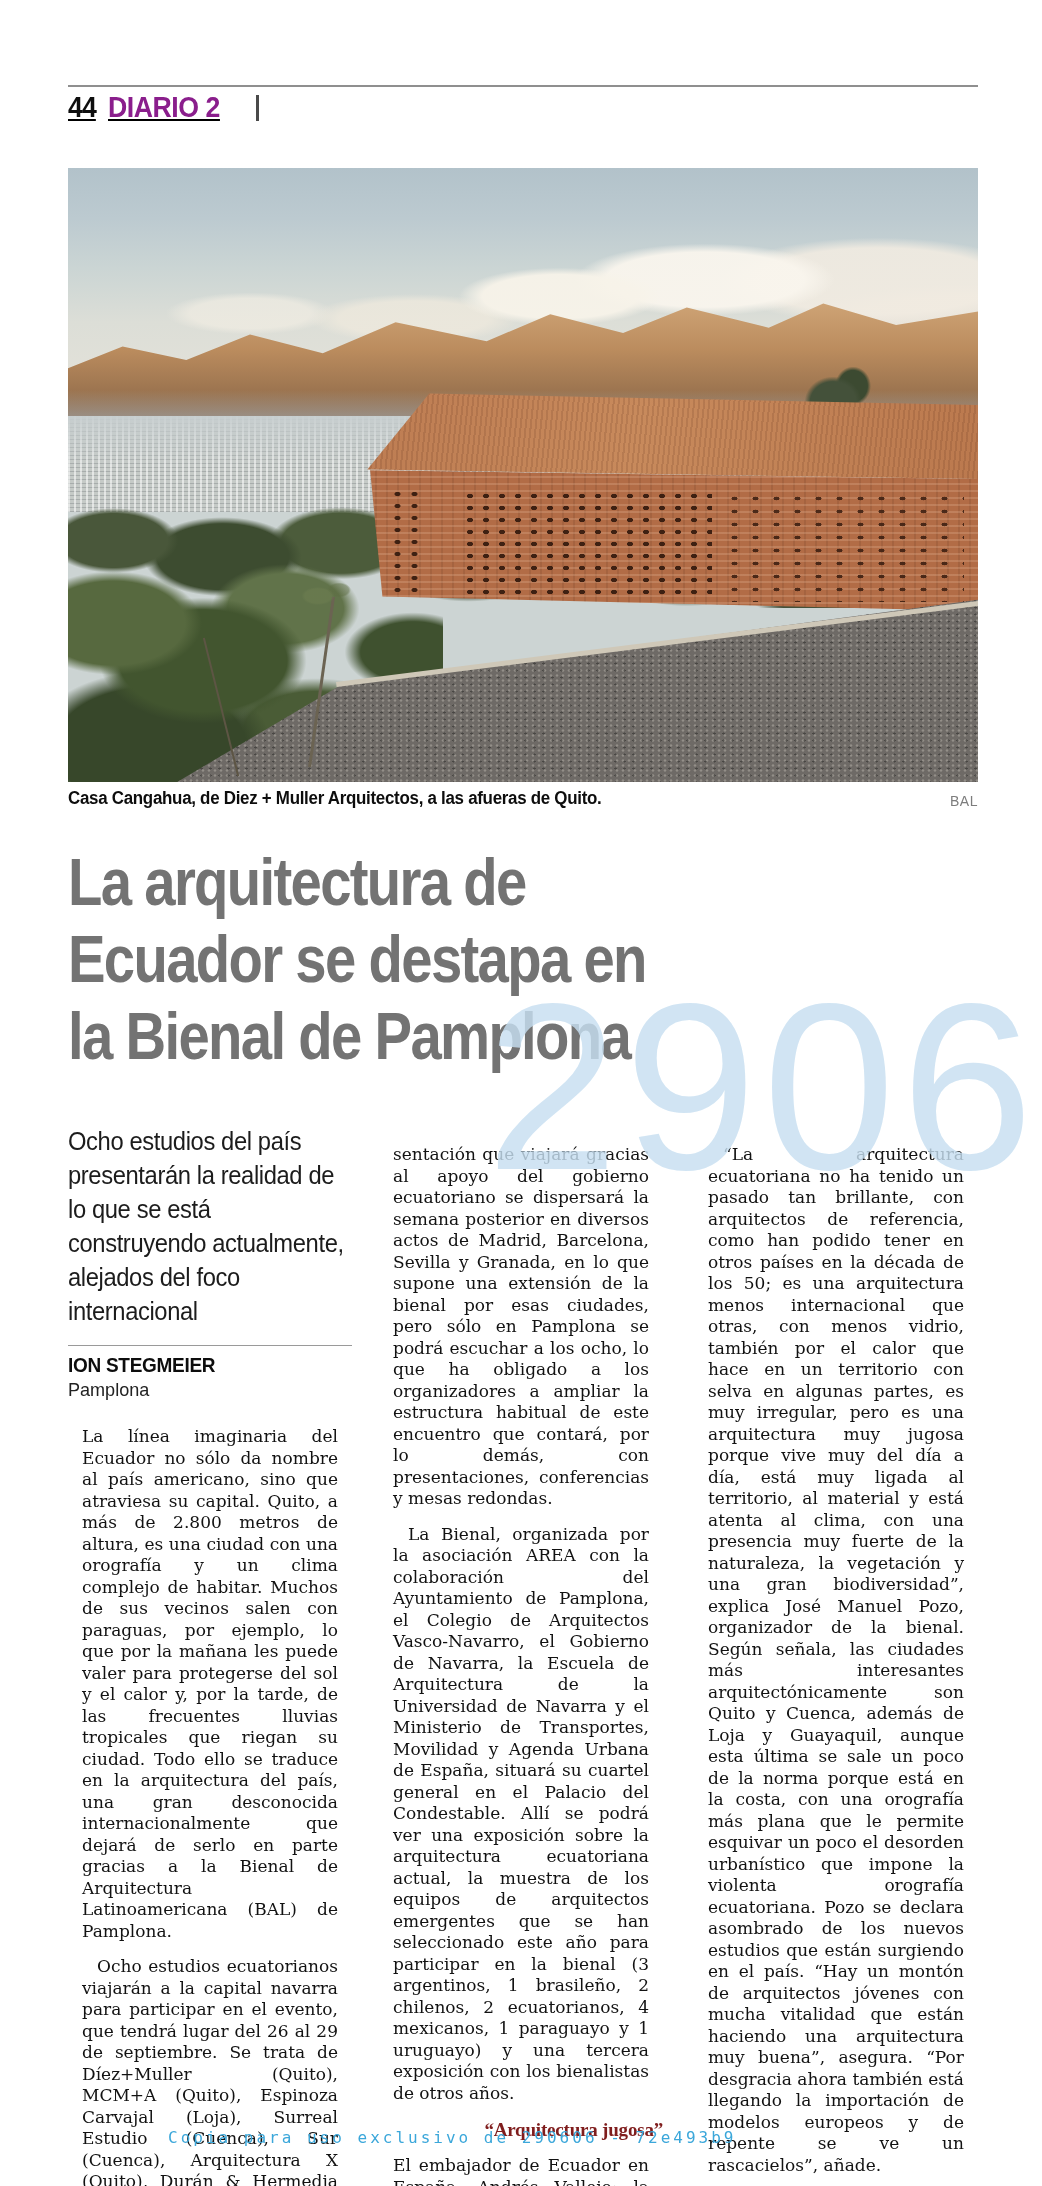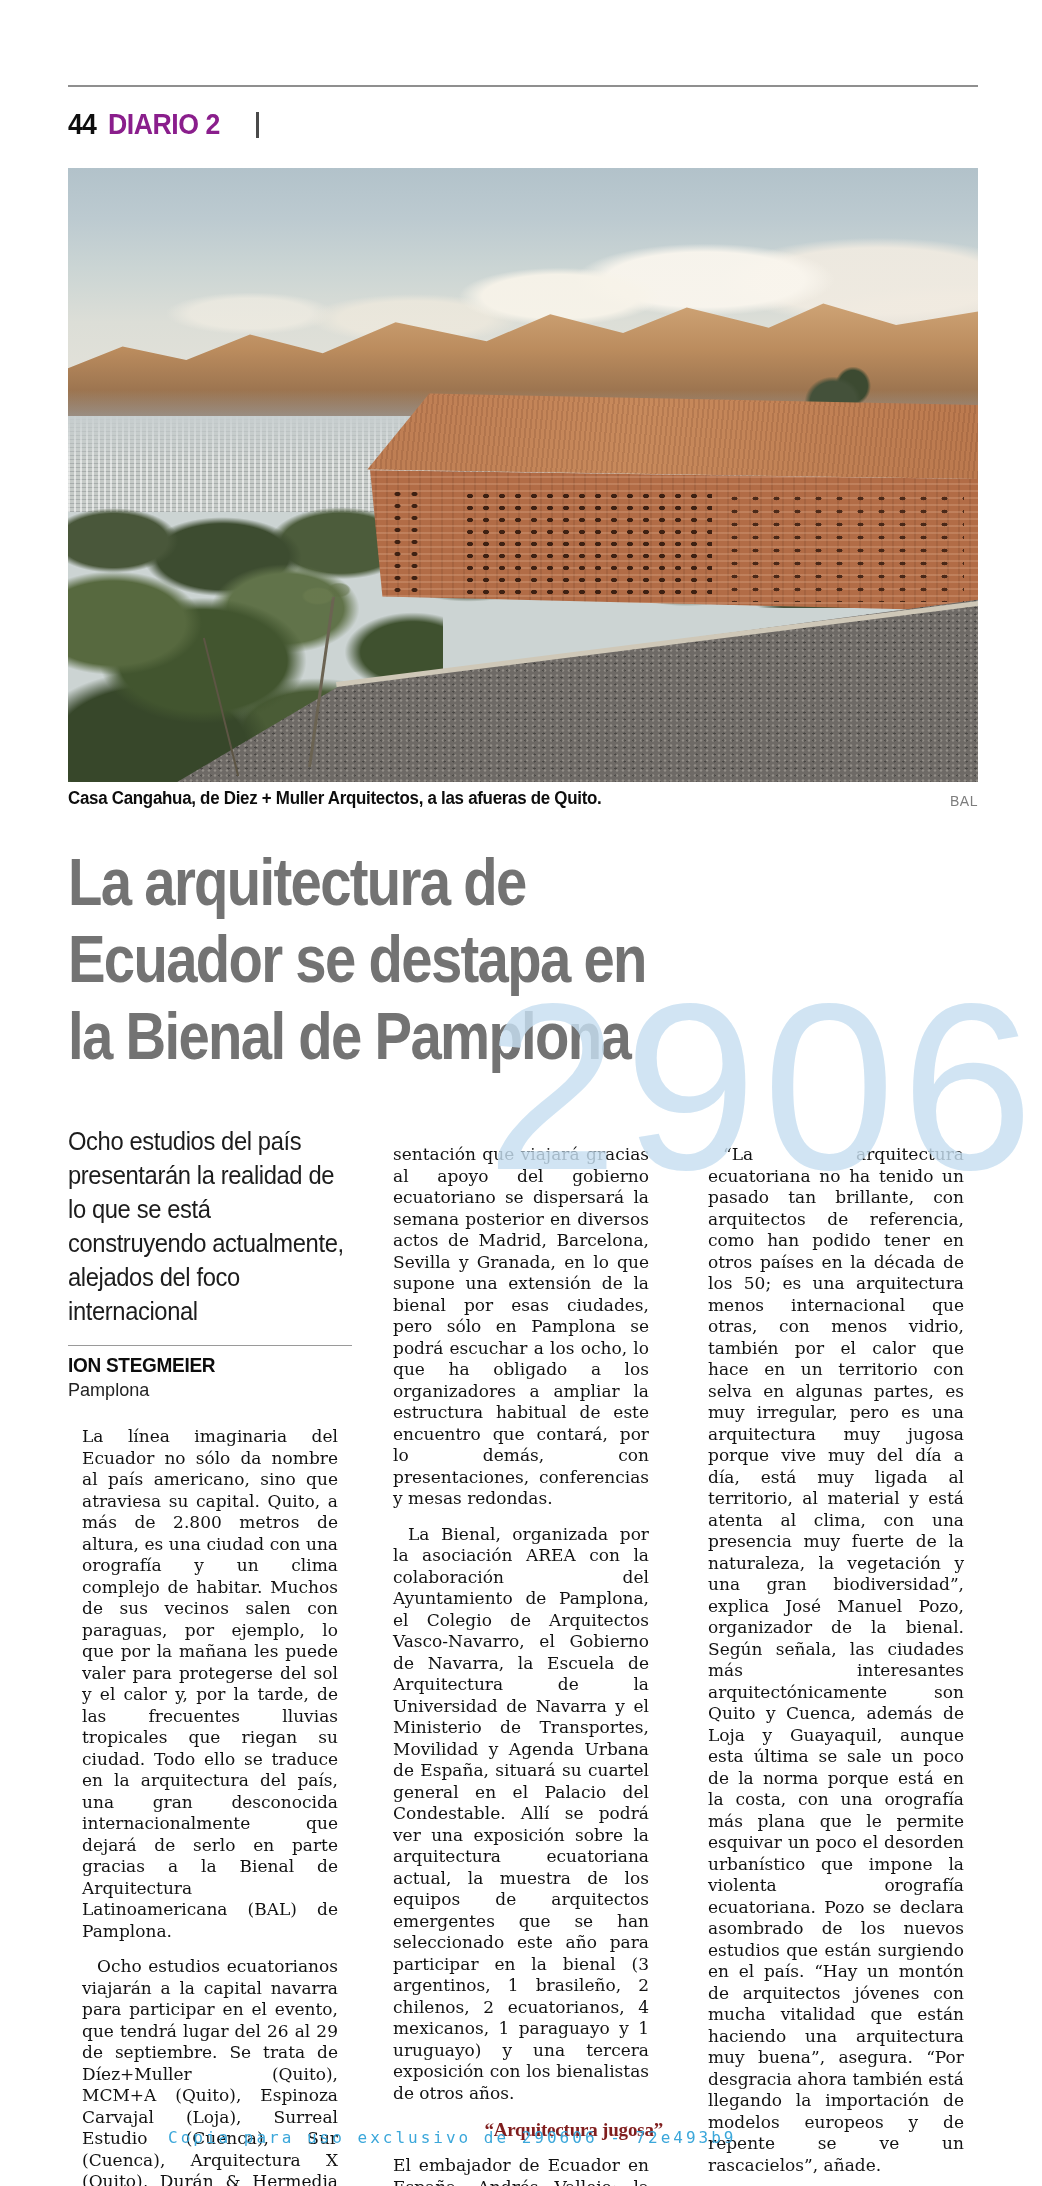--- a/index.html
+++ b/index.html
@@ -1,21 +1,21 @@
 <!DOCTYPE html>
 <html lang="es"><head>
 <meta charset="utf-8">
 <style>
   html,body{margin:0;padding:0;background:#ffffff;}
   #page{position:relative;width:1042px;height:2186px;background:#fff;overflow:hidden;
         font-family:"Liberation Sans",sans-serif;}
 
   
   .top-rule{position:absolute;left:68px;top:85px;width:910px;height:2px;background:#8f8f8f;}
-  .pagehead{position:absolute;left:68px;top:108px;display:flex;align-items:center;}
+  .pagehead{position:absolute;left:68px;top:91px;display:flex;align-items:center;text-decoration:underline;}
   .pagenum{font-weight:800;font-size:29px;letter-spacing:-1px;color:#0e0e0e;
            transform:scaleX(.92);transform-origin:0 50%;}
   .section-name{font-weight:800;font-size:29px;letter-spacing:-.5px;color:#8a1e8c;
            margin-left:10px;transform:scaleX(.92);transform-origin:0 50%;white-space:nowrap;}
   .head-divider{width:3px;height:26px;background:#4a4a4a;margin-left:26px;}
 
   
   .photo{position:absolute;left:68px;top:168px;width:910px;height:614px;overflow:hidden;background:#ccd4d3;}
   .photo *{position:absolute;}
   .ph-sky{left:0;top:0;width:910px;height:280px;

